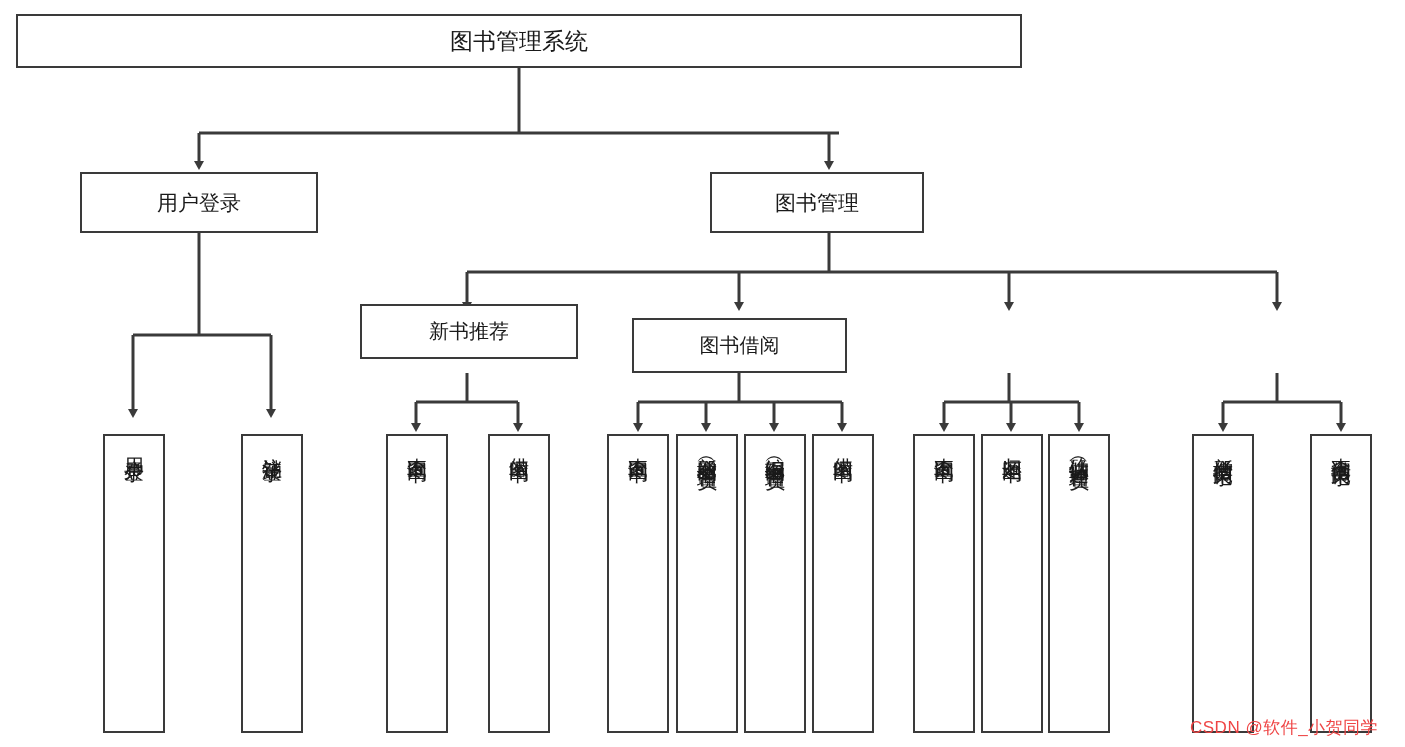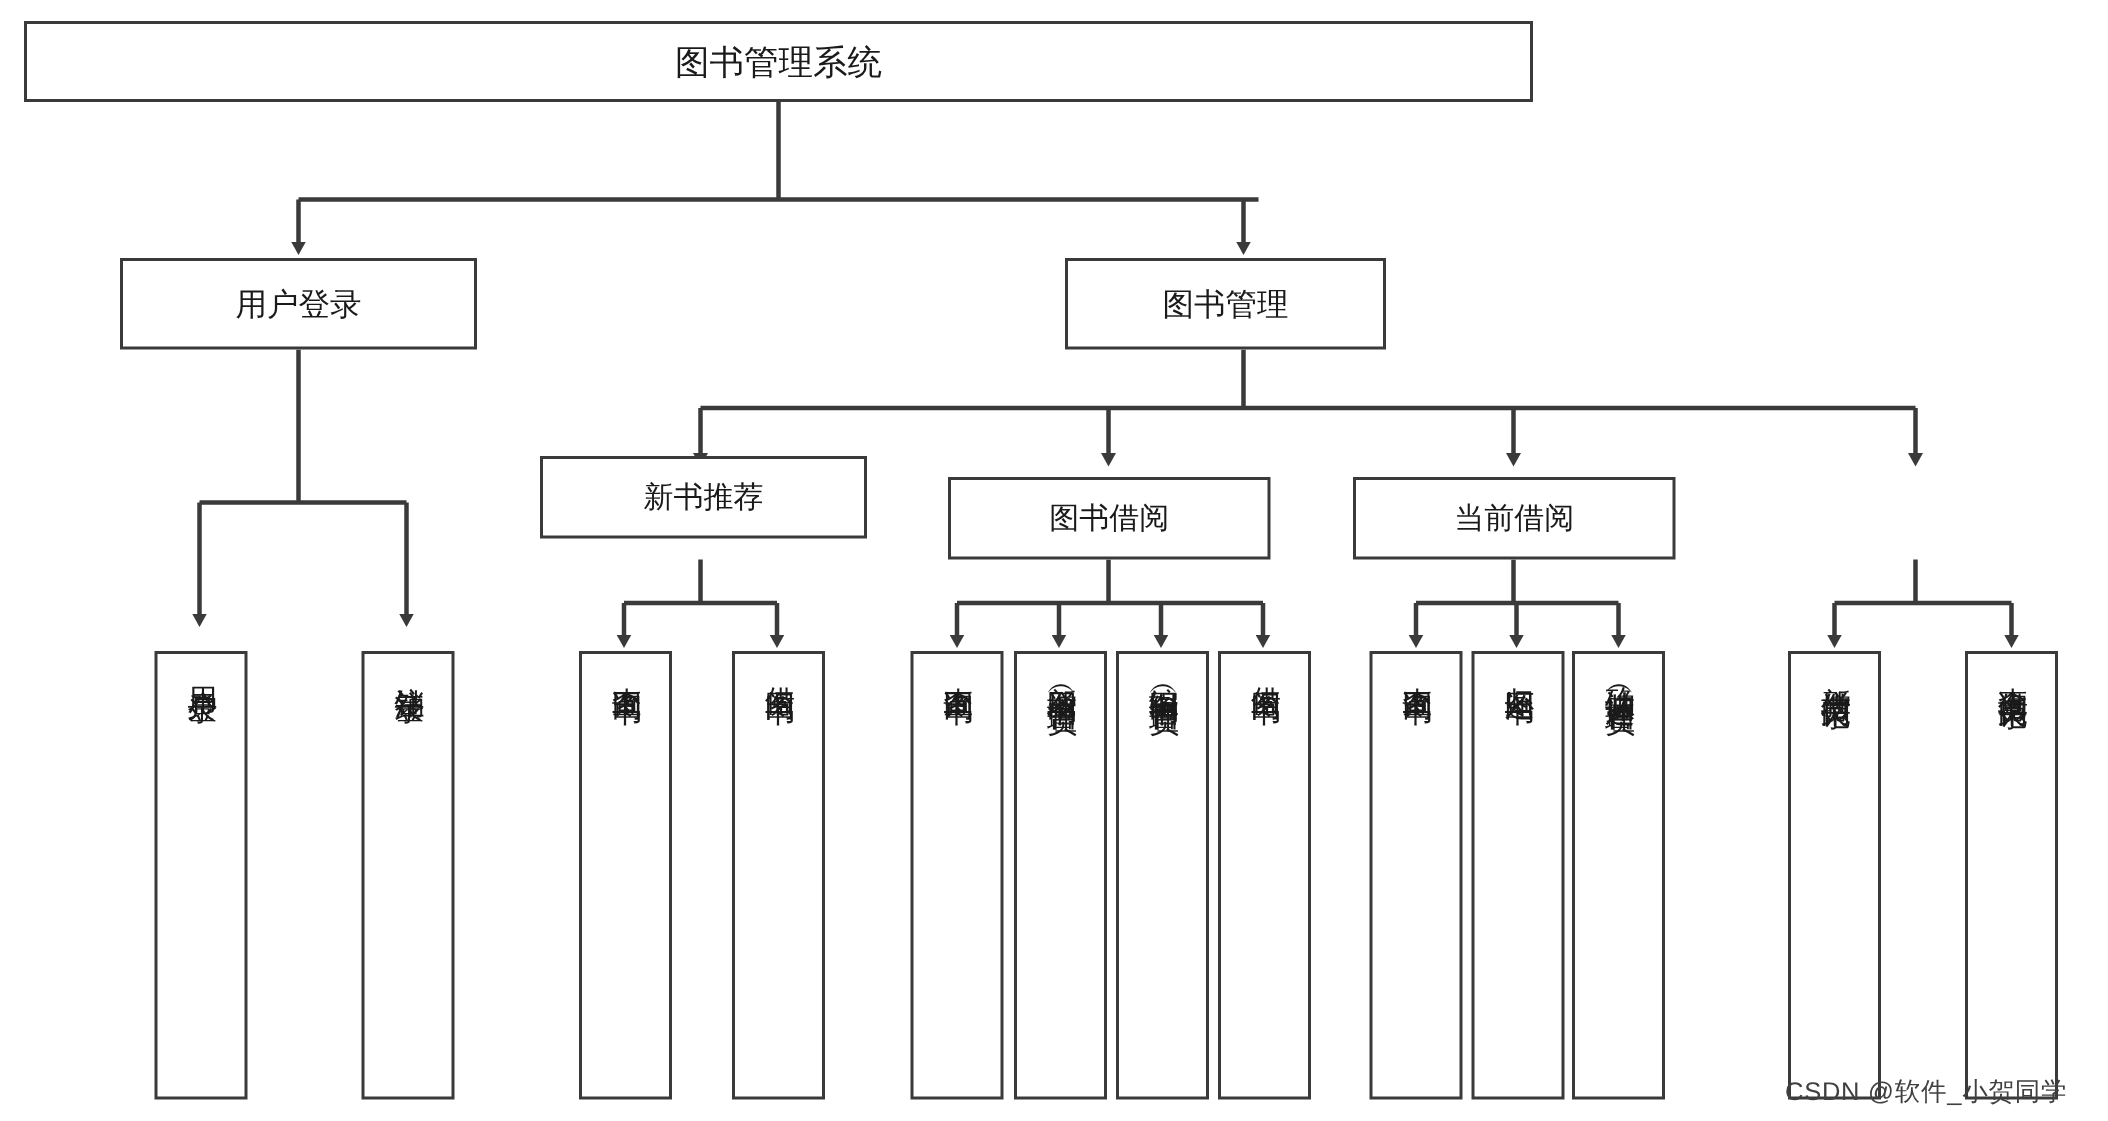--- a/index.html
+++ b/index.html
@@ -53,21 +53,21 @@
   .vlabel {
     writing-mode: vertical-rl;
     text-orientation: upright;
     letter-spacing: 2px;
     line-height: 1.05;
     white-space: nowrap;
   }
   .watermark {
     position: absolute;
     font-size: 17px;
-    color: #404040;
+    color: #ef4444;
     letter-spacing: 0.5px;
     white-space: nowrap;
     user-select: none;
   }
 </style>
 </head>
 <body>
 
 <div id="canvas">
 
@@ -121,21 +121,20 @@
     </g>
   </svg>
 
   <div class="node root" style="left:16px; top:14px; width:1006px; height:54px;">图书管理系统</div>
 
   <div class="node lvl2" style="left:80px; top:172px; width:238px; height:61px;">用户登录</div>
   <div class="node lvl2" style="left:710px; top:172px; width:214px; height:61px;">图书管理</div>
 
   <div class="node lvl3" style="left:360px; top:304px; width:218px; height:55px;">新书推荐</div>
   <div class="node lvl3" style="left:632px; top:318px; width:215px; height:55px;">图书借阅</div>
-  <div class="node lvl3" style="left:902px; top:318px; width:215px; height:55px;">当前借阅</div>
 
   <div class="node leaf" style="left:103px; top:434px; width:62px; height:299px;">
     <span class="vlabel">用户登录</span>
   </div>
   <div class="node leaf" style="left:241px; top:434px; width:62px; height:299px;">
     <span class="vlabel">注销登录</span>
   </div>
 
   <div class="node leaf" style="left:386px; top:434px; width:62px; height:299px;">
     <span class="vlabel">查询图书</span>

